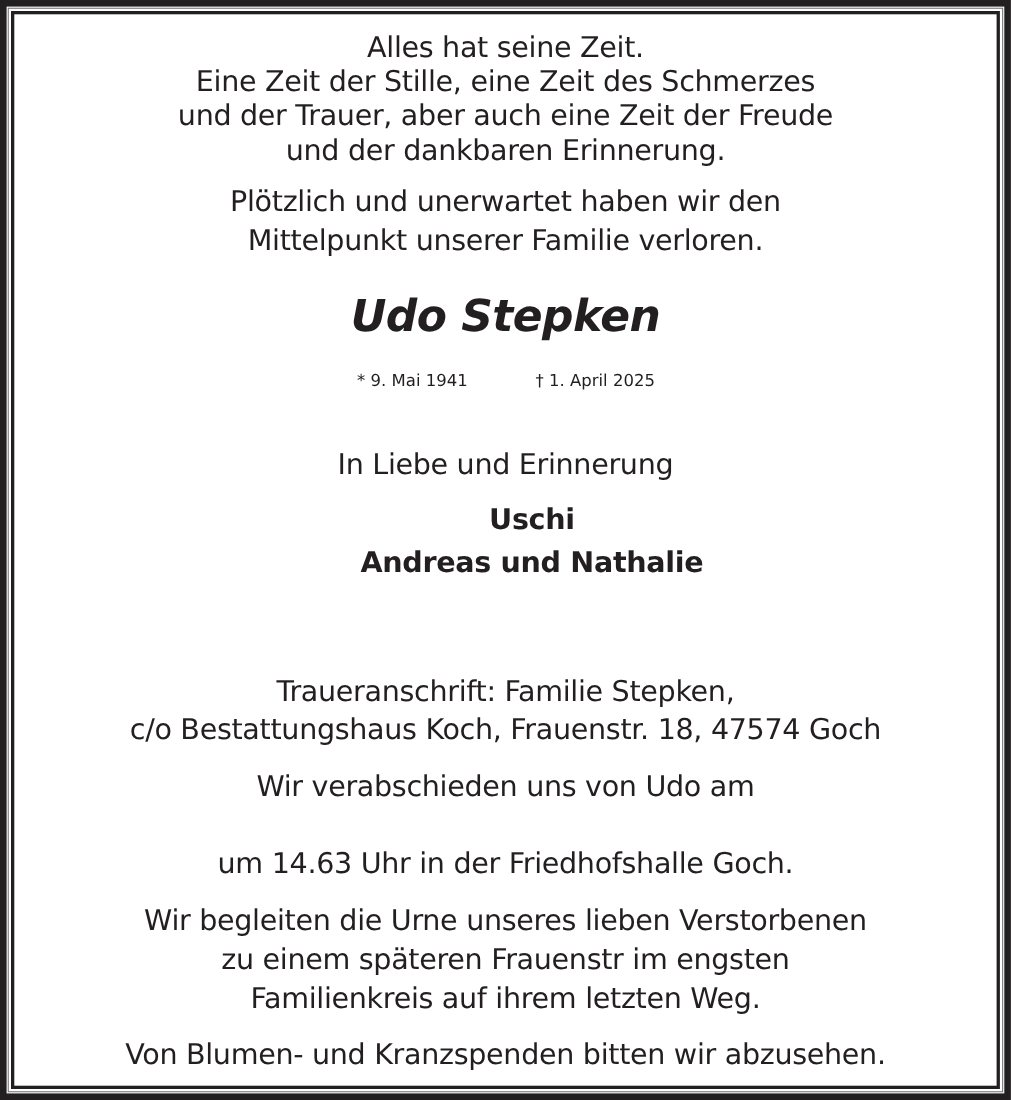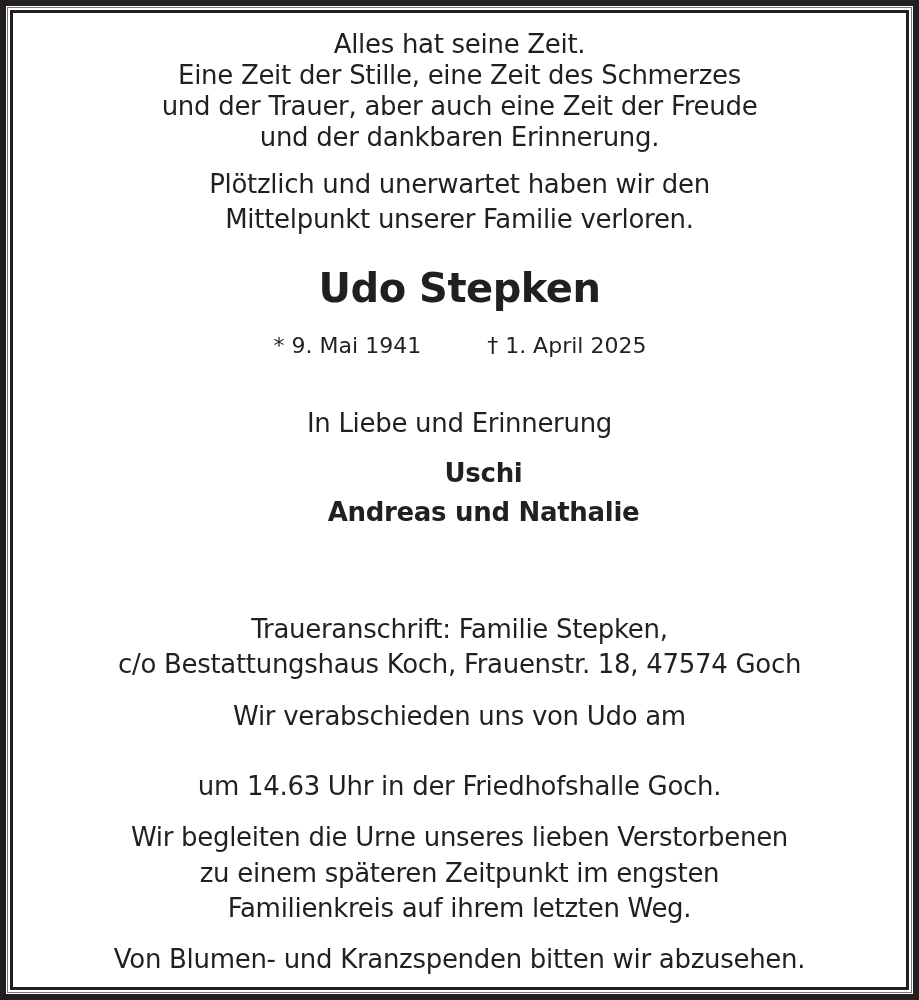--- a/index.html
+++ b/index.html
@@ -2,23 +2,23 @@
 <html><head>
 <meta charset="utf-8">
 <style>
   html, body { margin:0; padding:0; }
   body { width:919px; height:1000px; background:#231f20; position:relative; overflow:hidden; }
   .frame-outer { position:absolute; left:6px; top:6px; width:907px; height:988px; background:#fff; }
   .frame-gray { position:absolute; left:7px; top:7px; right:7px; bottom:7px; background:#fff; border:1px solid #777; box-sizing:border-box; }
   .frame-inner { position:absolute; left:10px; top:10px; right:10px; bottom:10px; border:3px solid #231f20; background:#fff; box-sizing:border-box; }
   .content { position:absolute; left:0; right:0; top:0; bottom:0; font-family:"DejaVu Sans", sans-serif; color:#231f20; text-align:center; }
   .line { position:absolute; left:0; right:0; font-size:26px; line-height:36px; white-space:nowrap; letter-spacing:-0.3px; }
-  .name { position:absolute; left:0; right:0; font-size:40px; font-weight:bold; line-height:50px; letter-spacing:-0.5px; }
+  .name { position:absolute; left:0; right:0; font-size:40px; font-style:italic; font-weight:bold; line-height:50px; letter-spacing:-0.5px; }
   .bold { font-weight:bold;padding-left:48px; }
-  .dates { position:absolute; left:1px; right:0; font-size:22px; line-height:36px; white-space:nowrap;text-align:center; }
+  .dates { position:absolute; left:1px; right:0; font-size:15px; line-height:36px; white-space:nowrap;text-align:center; }
   .dates span { display:inline-block; }
 </style>
 </head>
 <body>
 
 <div class="frame-outer"></div>
 <div class="frame-gray"></div>
 <div class="frame-inner"></div>
 
 <div class="content">
@@ -43,17 +43,17 @@
   <div class="line bold" style="top:455px">Uschi</div>
   <div class="line bold" style="top:494px">Andreas und Nathalie</div>
 
   <div class="line" style="top:611px">Traueranschrift: Familie Stepken,</div>
   <div class="line" style="top:646px">c/o Bestattungshaus Koch, Frauenstr. 18, 47574 Goch</div>
 
   <div class="line" style="top:698px">Wir verabschieden uns von Udo am</div>
   <div class="line" style="top:768px">um 14.63 Uhr in der Friedhofshalle Goch.</div>
 
   <div class="line" style="top:819px">Wir begleiten die Urne unseres lieben Verstorbenen</div>
-  <div class="line" style="top:855px">zu einem späteren Zeitpunkt im engsten</div>
+  <div class="line" style="top:855px">zu einem späteren Frauenstr im engsten</div>
   <div class="line" style="top:890px">Familienkreis auf ihrem letzten Weg.</div>
 
   <div class="line" style="top:941px">Von Blumen- und Kranzspenden bitten wir abzusehen.</div>
 </div>
 
 </body></html>

